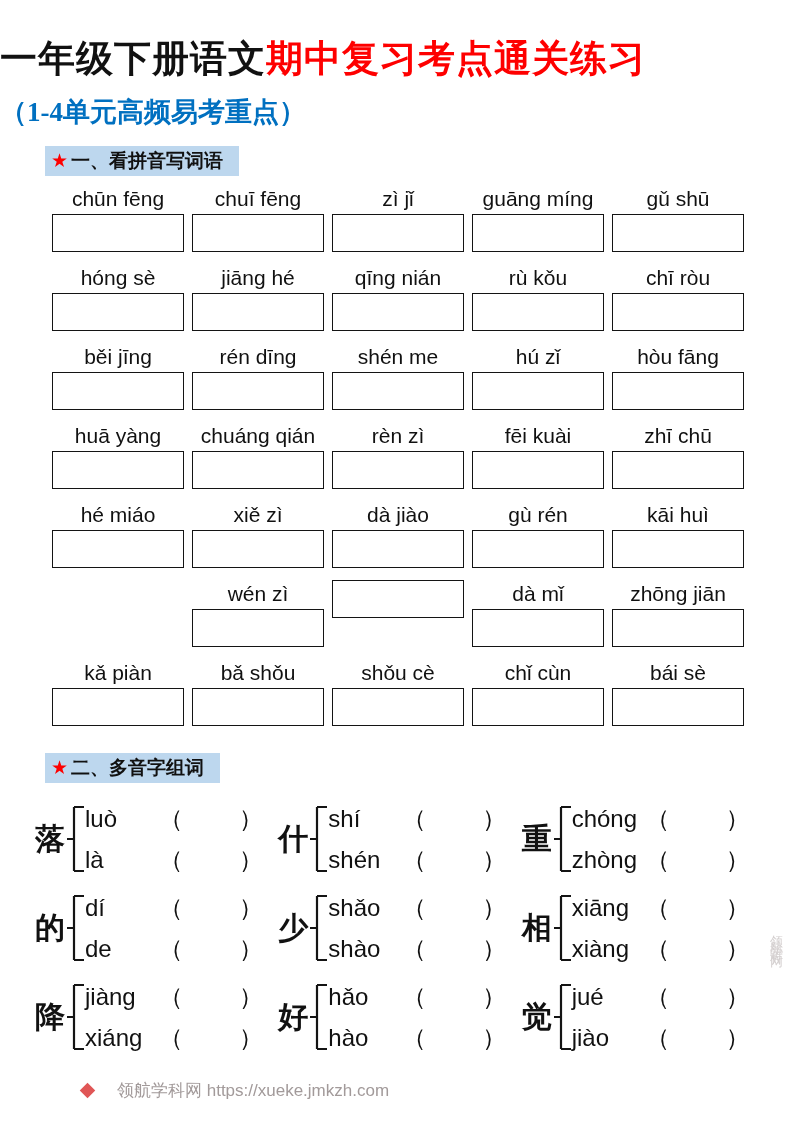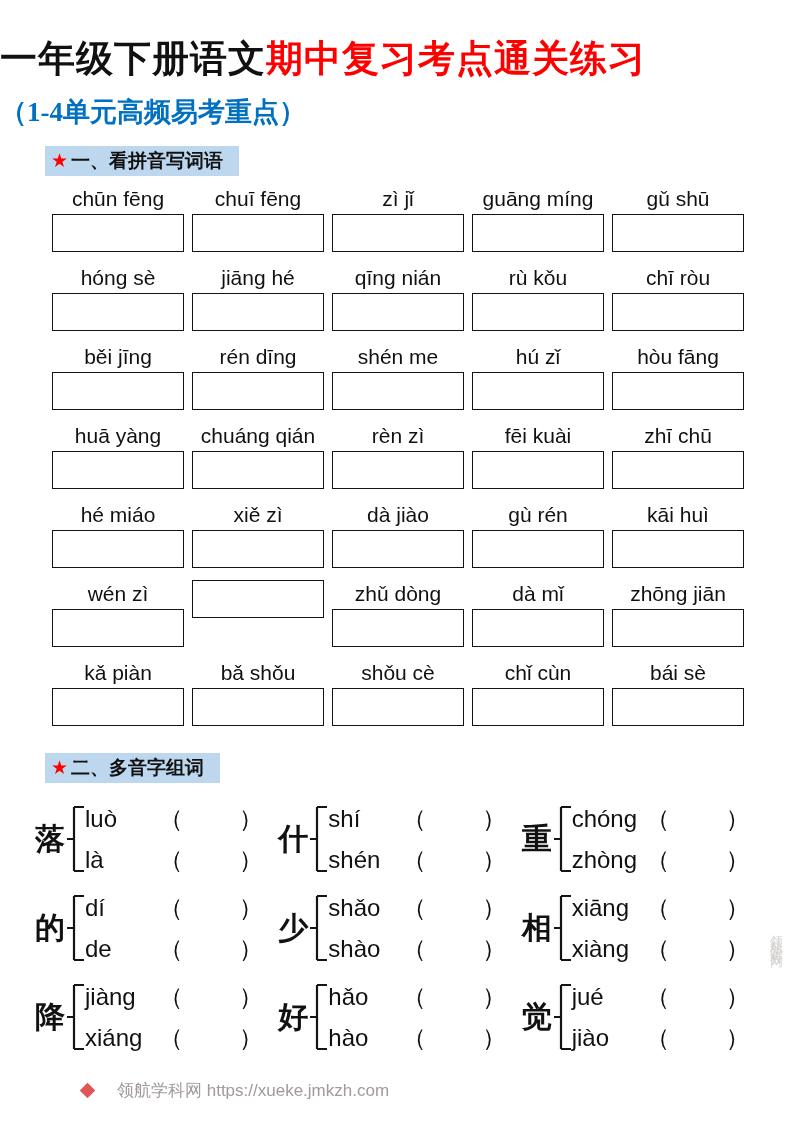--- a/index.html
+++ b/index.html
@@ -233,24 +233,20 @@
       </div>
       <div class="py-row">
         <div class="py-cell">
           <div class="py-label">wén zì</div>
           <div class="write-box"></div>
         </div>
         <div class="py-cell">
           <div class="write-box"></div>
         </div>
         <div class="py-cell">
-          <div class="py-label">zhǔ dòng</div>
-          <div class="write-box"></div>
-        </div>
-        <div class="py-cell">
           <div class="py-label">dà mǐ</div>
           <div class="write-box"></div>
         </div>
         <div class="py-cell">
           <div class="py-label">zhōng jiān</div>
           <div class="write-box"></div>
         </div>
       </div>
       <div class="py-row">
         <div class="py-cell">

